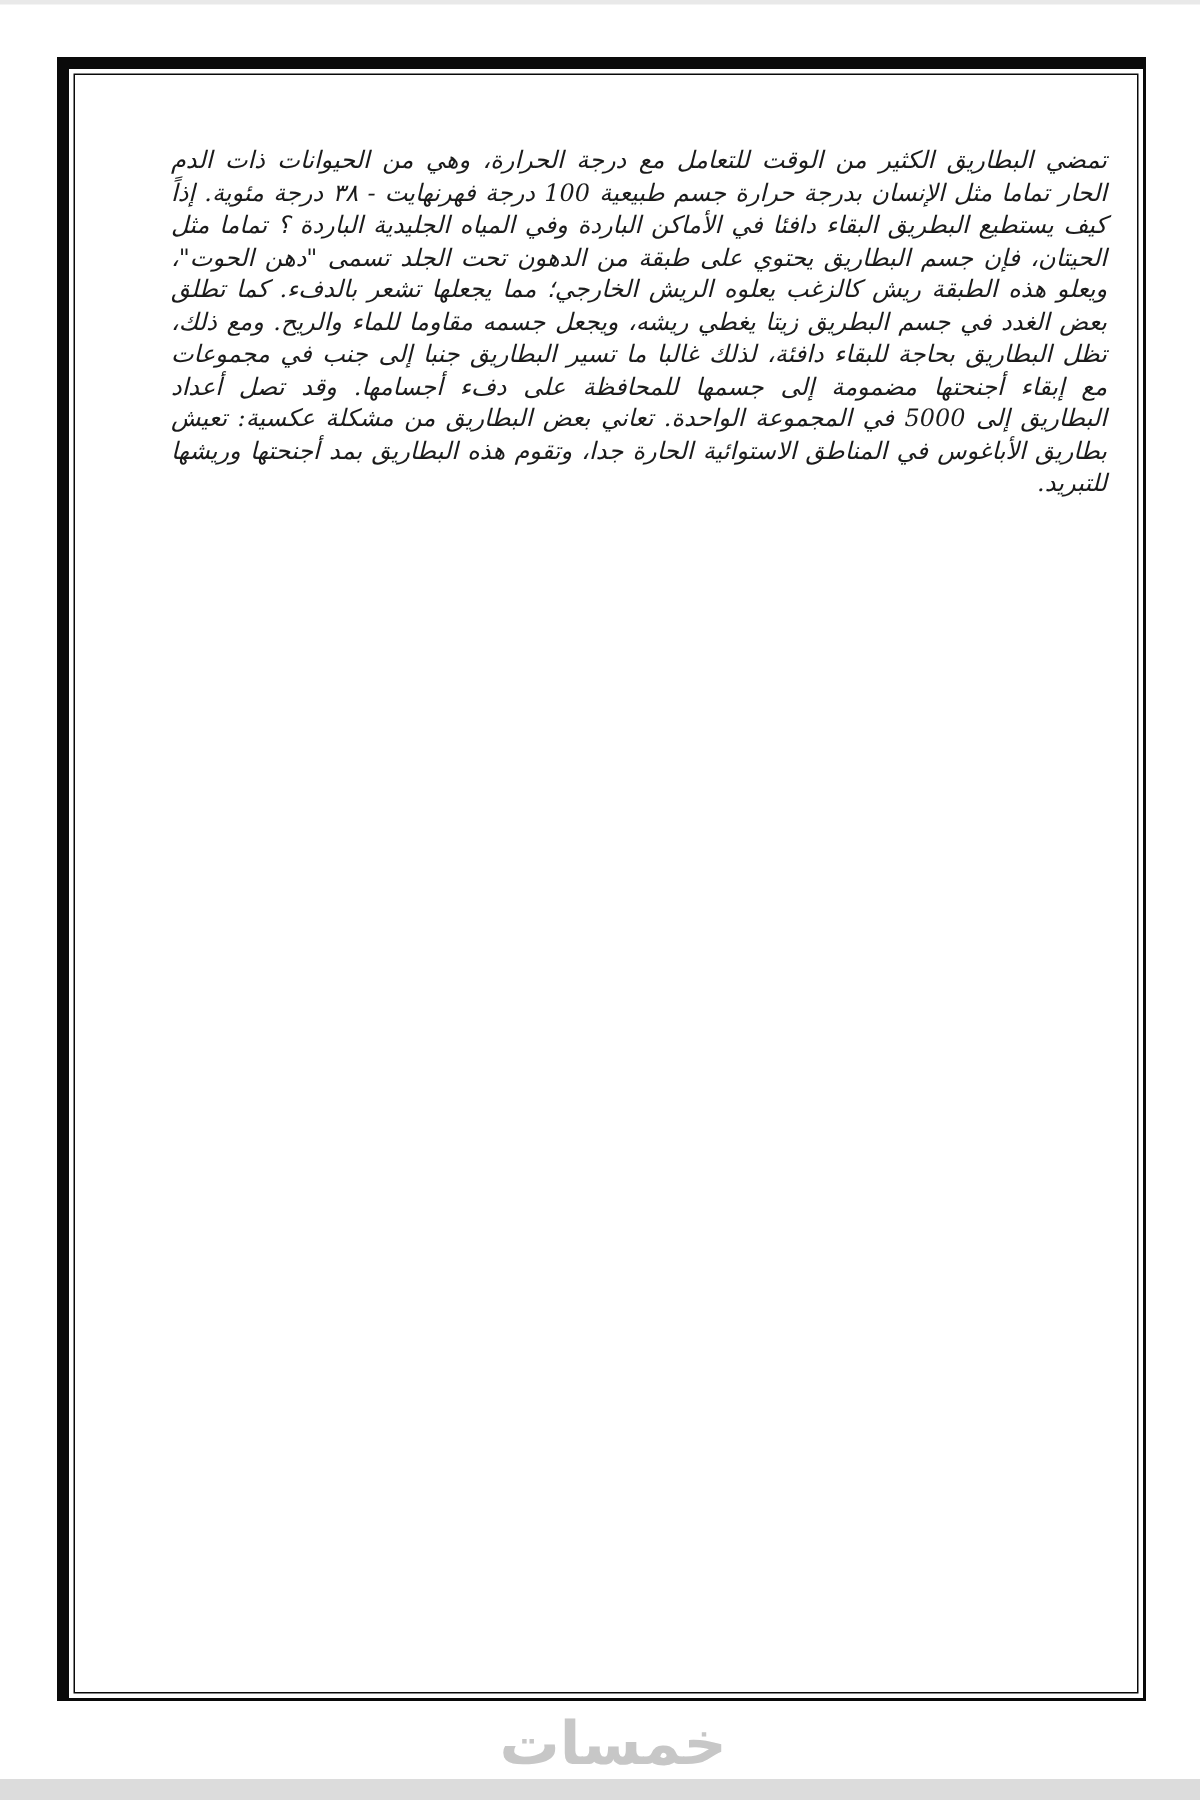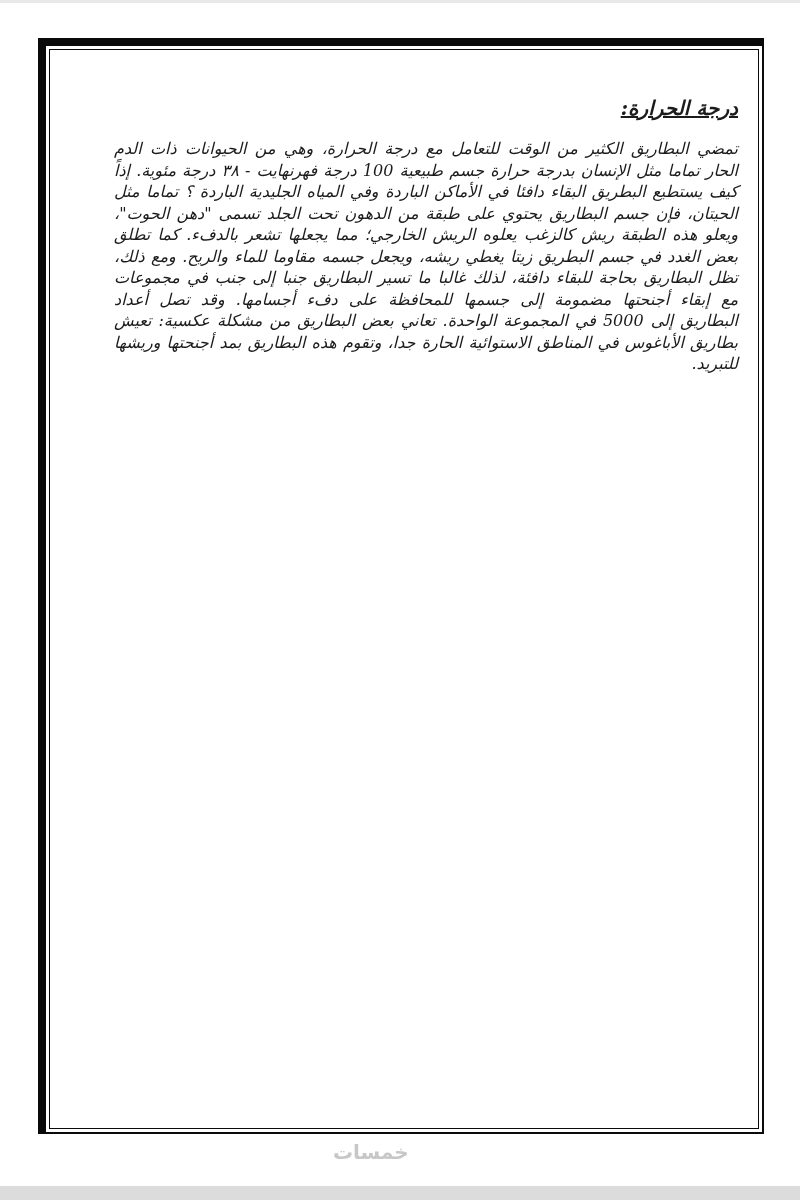--- a/index.html
+++ b/index.html
@@ -65,37 +65,36 @@
     line-height: 21.5px;
     text-align: justify;
     margin: 0;
     word-spacing: 1px;
     font-style: italic;
   }
   .watermark {
     position: absolute;
     top: 1140px;
     left: 333px;
-    font-size: 20px;
+    font-size: 40px;
     font-weight: bold;
     color: #c7c7c7;
     direction: rtl;
     font-family: "DejaVu Sans", sans-serif;
     letter-spacing: 1px;
   }
 </style>
 </head>
 <body>
 
 <div class="scan-edge-top"></div>
 
 <div class="frame-outer">
   <div class="frame-inner">
     <div class="content">
-      <h1 class="title">درجة الحرارة:</h1>
       <p class="body-text">تمضي البطاريق الكثير من الوقت للتعامل مع درجة الحرارة، وهي من الحيوانات ذات الدم الحار تماما مثل الإنسان بدرجة حرارة جسم طبيعية 100 درجة فهرنهايت - ٣٨ درجة مئوية. إذاً كيف يستطيع البطريق البقاء دافئا في الأماكن الباردة وفي المياه الجليدية الباردة ؟ تماما مثل الحيتان، فإن جسم البطاريق يحتوي على طبقة من الدهون تحت الجلد تسمى "دهن الحوت"، ويعلو هذه الطبقة ريش كالزغب يعلوه الريش الخارجي؛ مما يجعلها تشعر بالدفء. كما تطلق بعض الغدد في جسم البطريق زيتا يغطي ريشه، ويجعل جسمه مقاوما للماء والريح. ومع ذلك، تظل البطاريق بحاجة للبقاء دافئة، لذلك غالبا ما تسير البطاريق جنبا إلى جنب في مجموعات مع إبقاء أجنحتها مضمومة إلى جسمها للمحافظة على دفء أجسامها. وقد تصل أعداد البطاريق إلى 5000 في المجموعة الواحدة. تعاني بعض البطاريق من مشكلة عكسية: تعيش بطاريق الأباغوس في المناطق الاستوائية الحارة جدا، وتقوم هذه البطاريق بمد أجنحتها وريشها للتبريد.</p>
     </div>
   </div>
 </div>
 
 <div class="watermark">خمسات</div>
 
 <div class="scan-edge-bottom"></div>
 
 </body></html>

